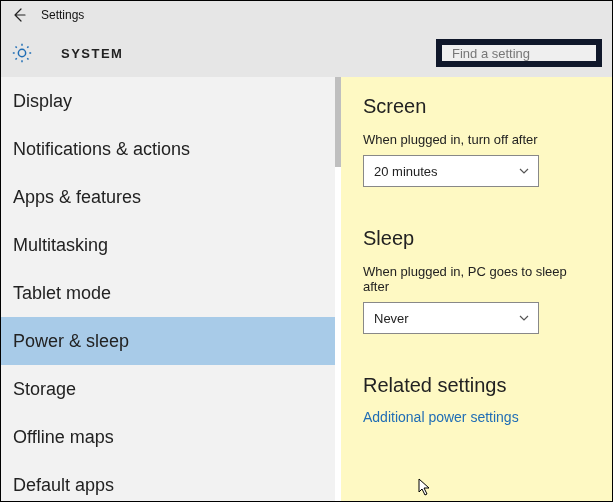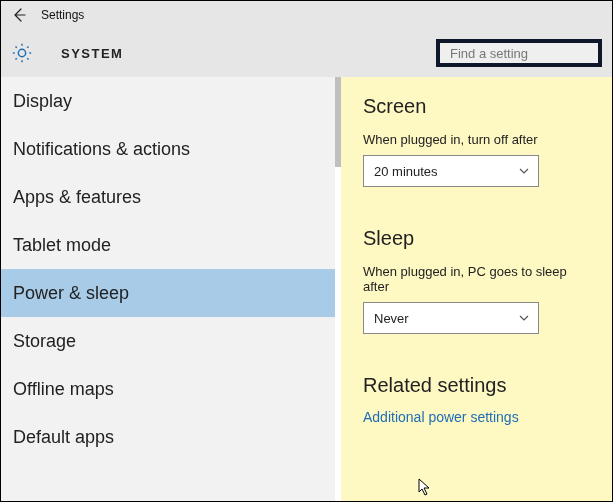--- a/index.html
+++ b/index.html
@@ -60,21 +60,21 @@
   }
   .system-label {
     font-size: 13px;
     font-weight: 700;
     letter-spacing: 1.5px;
     color: #222;
   }
   .search-box {
     width: 166px;
     height: 28px;
-    border: 4px solid #0f172a;
+    border: 6px solid #0f172a;
     background: #efefef;
     padding: 0 8px;
     display: flex;
     align-items: center;
     color: #777;
     font-size: 13px;
   }
   .search-box input {
     border: none;
     background: transparent;
@@ -217,20 +217,23 @@
     <div class="sidebar-wrap">
       <div class="sidebar">
         <div class="sidebar-item">
             <span>Display</span>
           </div>
         <div class="sidebar-item">
             <span>Notifications &amp; actions</span>
           </div>
         <div class="sidebar-item">
             <span>Apps &amp; features</span>
+          </div>
+        <div class="sidebar-item">
+            <span>Multitasking</span>
           </div>
         <div class="sidebar-item">
             <span>Tablet mode</span>
           </div>
         <div class="sidebar-item selected">
             <span>Power &amp; sleep</span>
           </div>
         <div class="sidebar-item">
             <span>Storage</span>
           </div>

